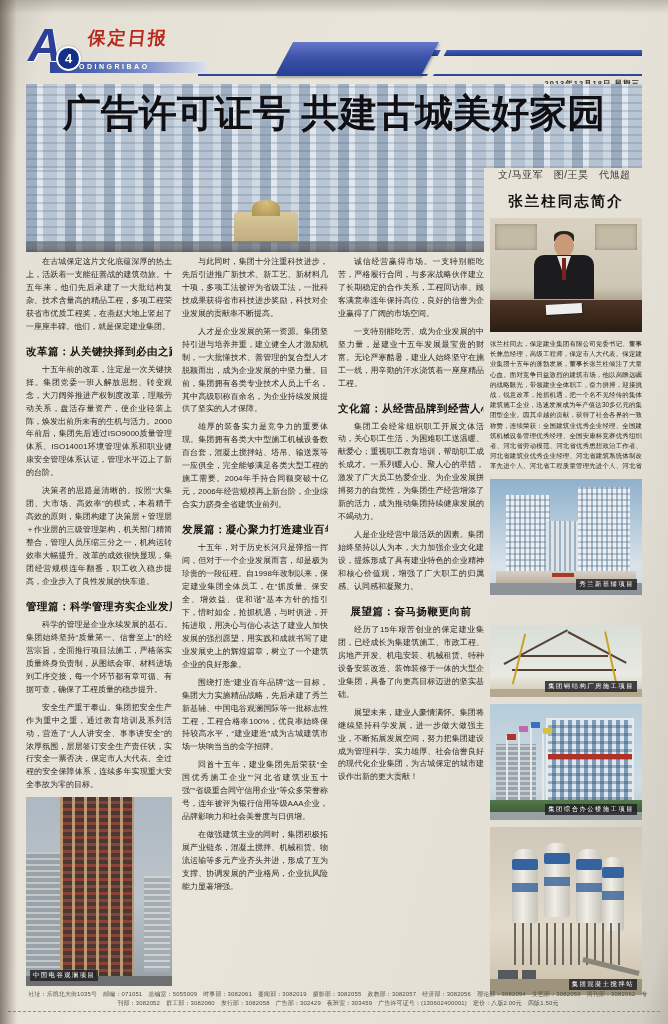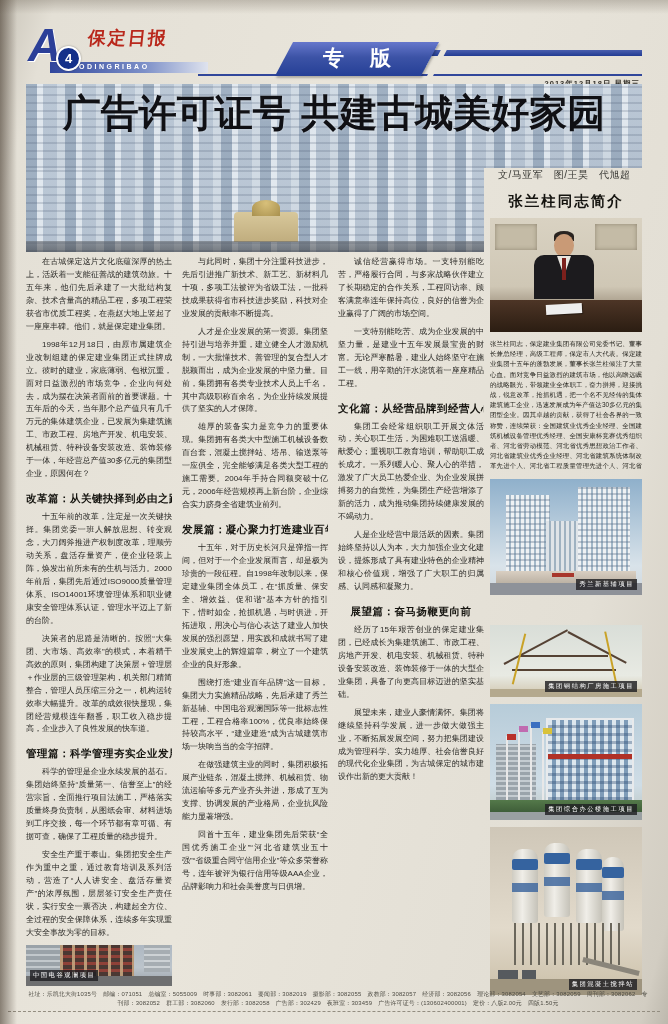--- a/index.html
+++ b/index.html
@@ -156,61 +156,59 @@
 
   <div class="header">
     <div class="masthead-bar"></div>
     <div class="masthead-en">BAODINGRIBAO</div>
     <div class="logoA">A</div>
     <div class="circle4">4</div>
     <div class="masthead-cn">保定日报</div>
     <div class="rule-thick"></div>
     <div class="rule-thin"></div>
     <div class="banner"></div>
-    <div class="banner-text">专 版</div>
     <div class="dateline">2013年12月18日 星期三</div>
   </div>
 
   <div class="hero">
     <div class="hero-top photo-bldg"></div>
     <div class="hero-left photo-bldg">
       <div class="gate"></div>
       <div class="street"></div>
     </div>
     <div class="hero-title">广告许可证号 共建古城美好家园</div>
     <div class="byline">文/马亚军　图/王昊　代旭超</div>
   </div>
 
   <div class="article">
     <div class="col">
       <p>在古城保定这片文化底蕴深厚的热土上，活跃着一支能征善战的建筑劲旅。十五年来，他们先后承建了一大批结构复杂、技术含量高的精品工程，多项工程荣获省市优质工程奖，在燕赵大地上竖起了一座座丰碑。他们，就是保定建业集团。</p>
-      <p>1998年12月18日，由原市属建筑企业改制组建的保定建业集团正式挂牌成立。彼时的建业，家底薄弱、包袱沉重，面对日益激烈的市场竞争，企业向何处去，成为摆在决策者面前的首要课题。十五年后的今天，当年那个总产值只有几千万元的集体建筑企业，已发展为集建筑施工、市政工程、房地产开发、机电安装、机械租赁、特种设备安装改造、装饰装修于一体，年经营总产值30多亿元的集团型企业，原因何在？</p>
       <div class="sec">改革篇：从关键抉择到必由之路</div>
       <p>十五年前的改革，注定是一次关键抉择。集团党委一班人解放思想、转变观念，大刀阔斧推进产权制度改革，理顺劳动关系，盘活存量资产，使企业轻装上阵，焕发出前所未有的生机与活力。2000年前后，集团先后通过ISO9000质量管理体系、ISO14001环境管理体系和职业健康安全管理体系认证，管理水平迈上了新的台阶。</p>
       <p>决策者的思路是清晰的。按照“大集团、大市场、高效率”的模式，本着精干高效的原则，集团构建了决策层＋管理层＋作业层的三级管理架构，机关部门精简整合，管理人员压缩三分之一，机构运转效率大幅提升。改革的成效很快显现，集团经营规模连年翻番，职工收入稳步提高，企业步入了良性发展的快车道。</p>
       <div class="sec">管理篇：科学管理夯实企业发展基石</div>
       <p>科学的管理是企业永续发展的基石。集团始终坚持“质量第一、信誉至上”的经营宗旨，全面推行项目法施工，严格落实质量终身负责制，从图纸会审、材料进场到工序交接，每一个环节都有章可循、有据可查，确保了工程质量的稳步提升。</p>
-      <p>安全生产重于泰山。集团把安全生产作为重中之重，通过教育培训及系列活动，营造了“人人讲安全、盘活存量资产”的浓厚氛围，层层签订安全生产责任状，实行安全一票否决，构建起全方位、全过程的安全保障体系，连续多年实现重大安全事故为零的目标。</p>
+      <p>安全生产重于泰山。集团把安全生产作为重中之重，通过教育培训及系列活动，营造了“人人讲安全、事事讲安全”的浓厚氛围，层层签订安全生产责任状，实行安全一票否决，保定市人大代表、全过程的安全保障体系，连续多年实现重大安全事故为零的目标。</p>
       <div class="lphoto">
         <div class="lp-back"></div>
         <div class="lp-back2"></div>
         <div class="lp-main"></div>
         <div class="lp-street"></div>
         <div class="chip left">中国电谷观澜项目</div>
       </div>
     </div>
     <div class="col">
       <p>与此同时，集团十分注重科技进步，先后引进推广新技术、新工艺、新材料几十项，多项工法被评为省级工法，一批科技成果获得省市科技进步奖励，科技对企业发展的贡献率不断提高。</p>
       <p>人才是企业发展的第一资源。集团坚持引进与培养并重，建立健全人才激励机制，一大批懂技术、善管理的复合型人才脱颖而出，成为企业发展的中坚力量。目前，集团拥有各类专业技术人员上千名，其中高级职称百余名，为企业持续发展提供了坚实的人才保障。</p>
       <p>雄厚的装备实力是竞争力的重要体现。集团拥有各类大中型施工机械设备数百台套，混凝土搅拌站、塔吊、输送泵等一应俱全，完全能够满足各类大型工程的施工需要。2004年手持合同额突破十亿元，2006年经营规模再上新台阶，企业综合实力跻身全省建筑业前列。</p>
       <div class="sec">发展篇：凝心聚力打造建业百年品牌</div>
       <p>十五年，对于历史长河只是弹指一挥间，但对于一个企业发展而言，却是极为珍贵的一段征程。自1998年改制以来，保定建业集团全体员工，在“抓质量、保安全、增效益、促和谐”基本方针的指引下，惜时如金，抢抓机遇，与时俱进，开拓进取，用决心与信心表达了建业人加快发展的强烈愿望，用实践和成就书写了建业发展史上的辉煌篇章，树立了一个建筑企业的良好形象。</p>
       <p>围绕打造“建业百年品牌”这一目标，集团大力实施精品战略，先后承建了秀兰新基辅、中国电谷观澜国际等一批标志性工程，工程合格率100%，优良率始终保持较高水平，“建业建造”成为古城建筑市场一块响当当的金字招牌。</p>
+      <p>回首十五年，建业集团先后荣获“全国优秀施工企业”“河北省建筑业五十强”“省级重合同守信用企业”等众多荣誉称号，连年被评为银行信用等级AAA企业，品牌影响力和社会美誉度与日俱增。</p>
       <p>在做强建筑主业的同时，集团积极拓展产业链条，混凝土搅拌、机械租赁、物流运输等多元产业齐头并进，形成了互为支撑、协调发展的产业格局，企业抗风险能力显著增强。</p>
-      <p>回首十五年，建业集团先后荣获“全国优秀施工企业”“河北省建筑业五十强”“省级重合同守信用企业”等众多荣誉称号，连年被评为银行信用等级AAA企业，品牌影响力和社会美誉度与日俱增。</p>
     </div>
     <div class="col">
       <p>诚信经营赢得市场。一支特别能吃苦，严格履行合同，与多家战略伙伴建立了长期稳定的合作关系，工程回访率、顾客满意率连年保持高位，良好的信誉为企业赢得了广阔的市场空间。</p>
       <p>一支特别能吃苦、成为企业发展的中坚力量，是建业十五年发展最宝贵的财富。无论严寒酷暑，建业人始终坚守在施工一线，用辛勤的汗水浇筑着一座座精品工程。</p>
       <div class="sec">文化篇：从经营品牌到经营人心</div>
       <p>集团工会经常组织职工开展文体活动，关心职工生活，为困难职工送温暖、献爱心；重视职工教育培训，帮助职工成长成才。一系列暖人心、聚人心的举措，激发了广大员工热爱企业、为企业发展拼搏努力的自觉性，为集团生产经营增添了新的活力，成为推动集团持续健康发展的不竭动力。</p>
       <p>人是企业经营中最活跃的因素。集团始终坚持以人为本，大力加强企业文化建设，提炼形成了具有建业特色的企业精神和核心价值观，增强了广大职工的归属感、认同感和凝聚力。</p>
       <div class="sec">展望篇：奋马扬鞭更向前</div>
       <p>经历了15年艰苦创业的保定建业集团，已经成长为集建筑施工、市政工程、房地产开发、机电安装、机械租赁、特种设备安装改造、装饰装修于一体的大型企业集团，具备了向更高目标迈进的坚实基础。</p>
       <p>展望未来，建业人豪情满怀。集团将继续坚持科学发展，进一步做大做强主业，不断拓展发展空间，努力把集团建设成为管理科学、实力雄厚、社会信誉良好的现代化企业集团，为古城保定的城市建设作出新的更大贡献！</p>

